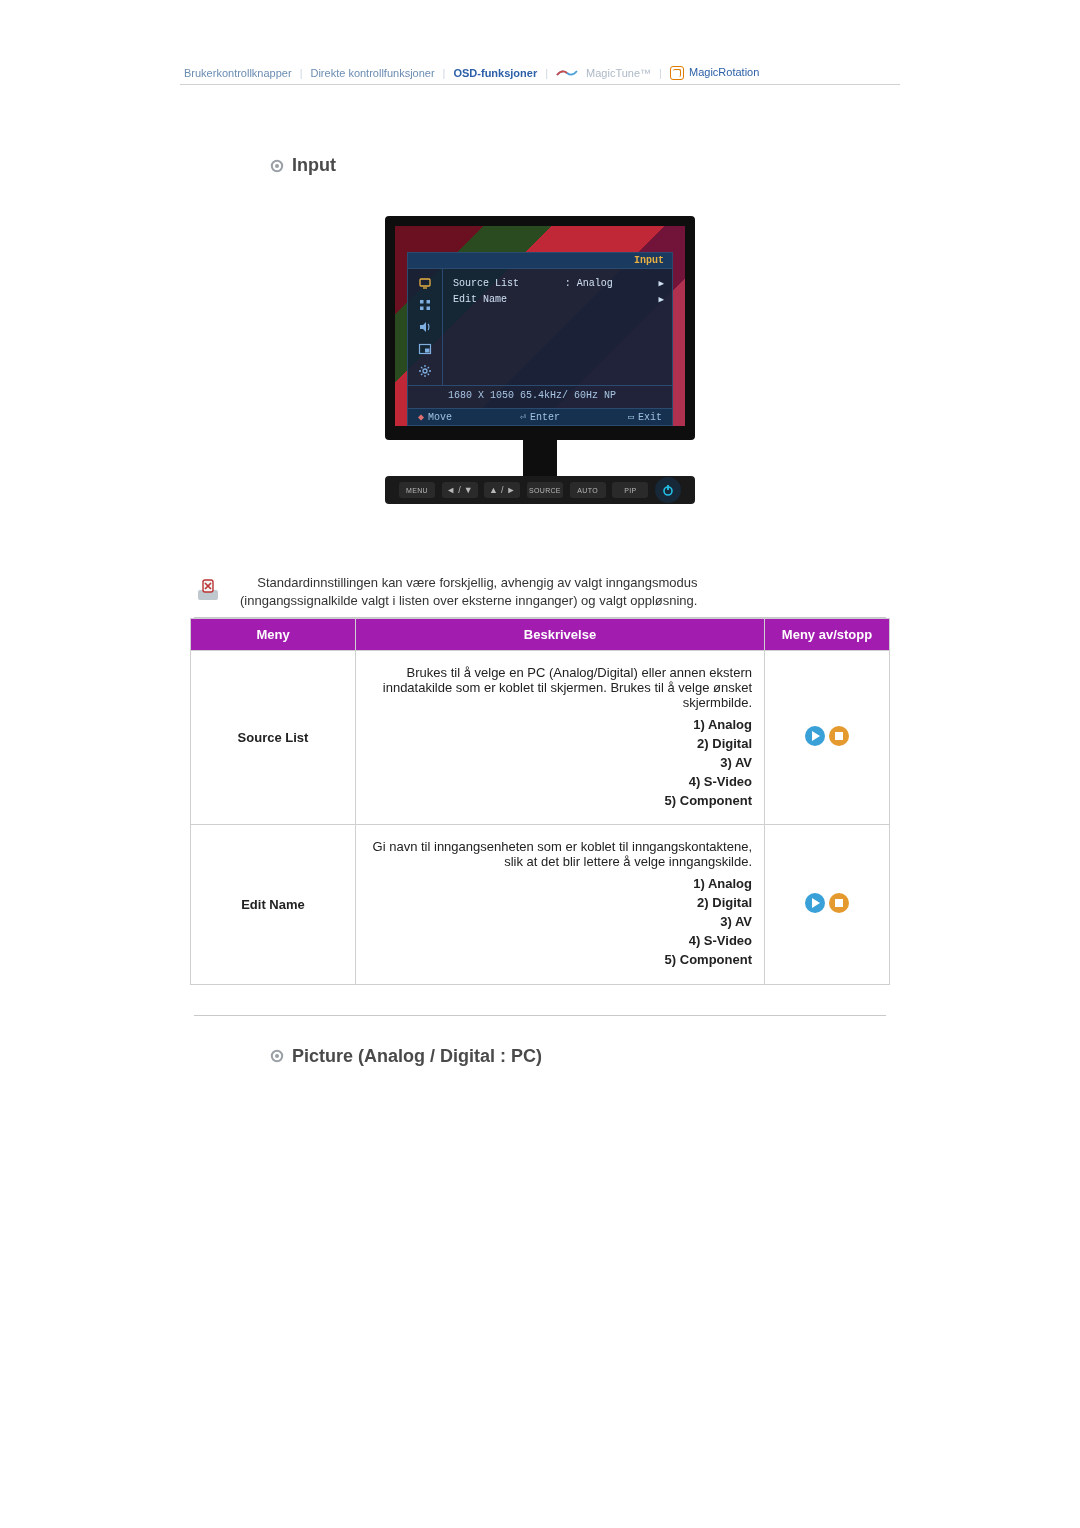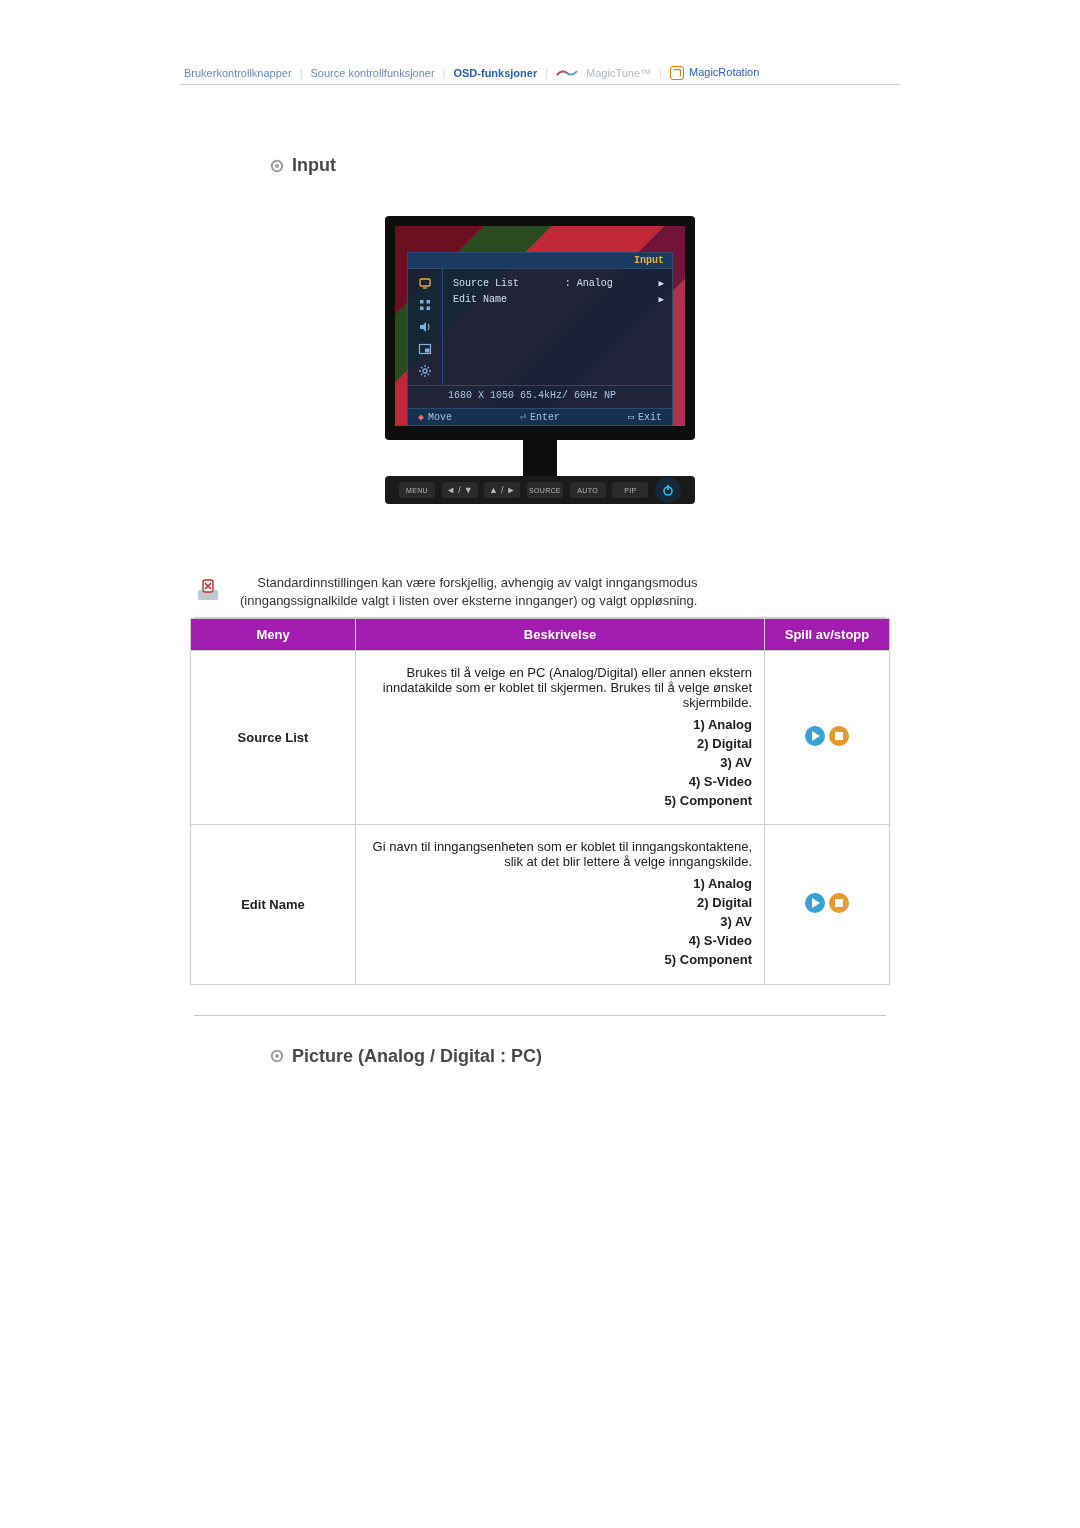--- a/index.html
+++ b/index.html
@@ -196,21 +196,21 @@
   }
 </style>
 </head>
 <body>
 
 <div class="page">
 
   <div class="tabbar">
     <span class="tab">Brukerkontrollknapper</span>
     <span class="sep">|</span>
-    <span class="tab">Source kontrollfunksjoner</span>
+    <span class="tab">Direkte kontrollfunksjoner</span>
     <span class="sep">|</span>
     <span class="tab active">OSD-funksjoner</span>
     <span class="sep">|</span>
     <span class="swish">
       <svg viewBox="0 0 22 10">
           <path d="M1 7 Q6 1 11 5 Q16 9 21 3" fill="none" stroke="#4aa0d8" stroke-width="1.8"></path>
           <path d="M1 7 Q6 1 11 5" fill="none" stroke="#d04848" stroke-width="1.8"></path>
         </svg>
     </span>
     <span class="tab secondary">MagicTune™</span>
@@ -334,21 +334,21 @@
         <span>Standardinnstillingen kan være forskjellig, avhengig av valgt inngangsmodus</span><br>
         <span>(inngangssignalkilde valgt i listen over eksterne innganger) og valgt oppløsning.</span>
       </div>
     </div>
 
     <table class="feat">
       <thead>
         <tr>
           <th>Meny</th>
           <th>Beskrivelse</th>
-          <th>Spill av/stopp</th>
+          <th>Meny av/stopp</th>
         </tr>
       </thead>
       <tbody>
         <tr>
           <td class="name">Source List</td>
           <td>
             <p class="desc-intro">Brukes til å velge en PC (Analog/Digital) eller annen ekstern inndatakilde som er koblet til skjermen. Brukes til å velge ønsket skjermbilde.</p>
             <div class="opts">1) Analog<br>2) Digital<br>3) AV<br>4) S-Video<br>5) Component</div>
           </td>
           <td class="play">

